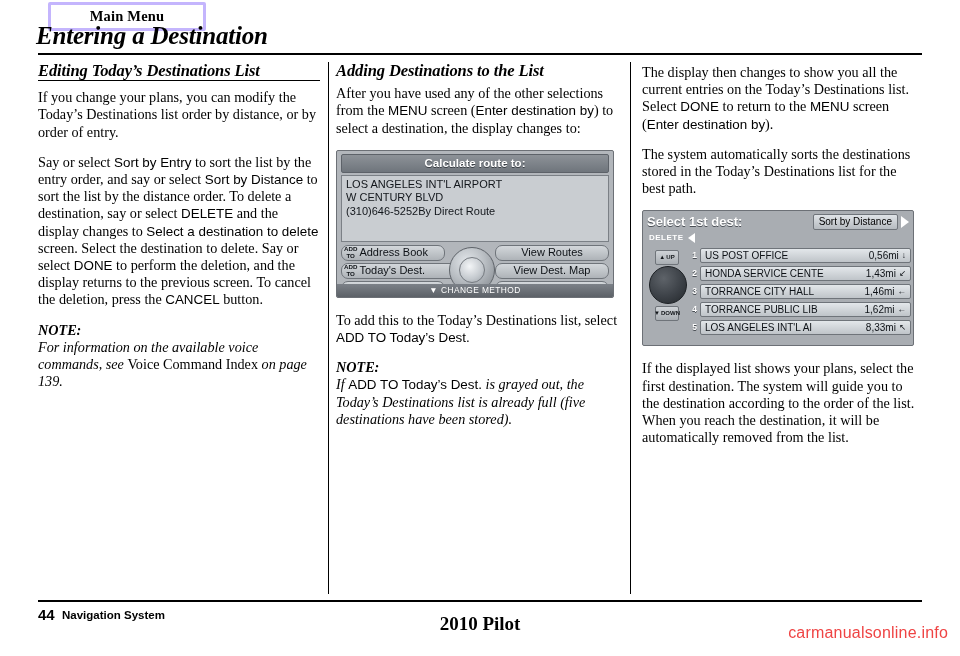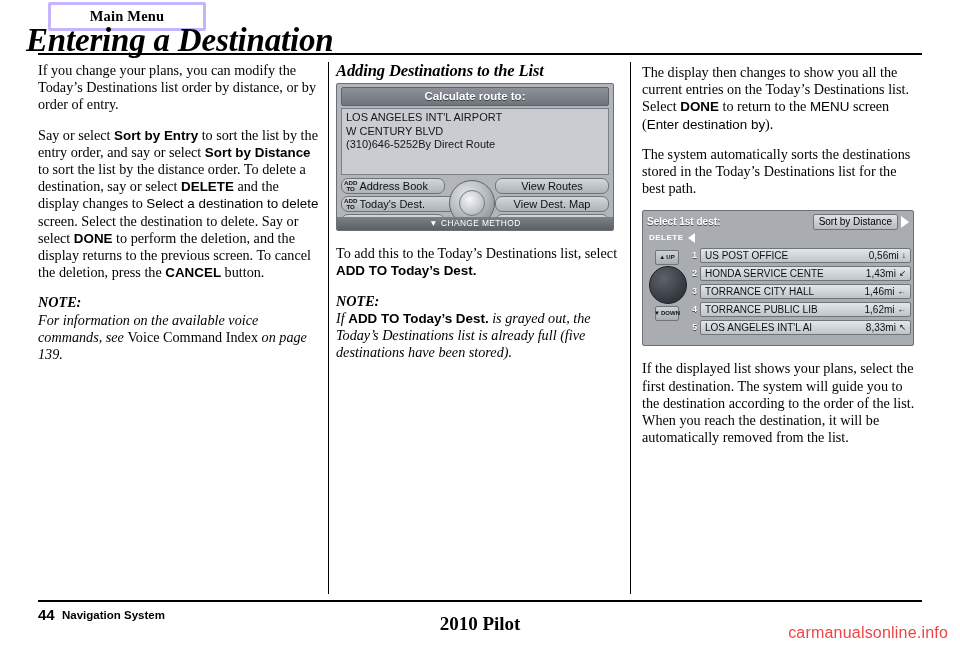--- a/index.html
+++ b/index.html
@@ -29,26 +29,26 @@
     display: flex;
     align-items: center;
     justify-content: center;
     font-family: "Liberation Serif", serif;
     font-weight: bold;
     font-size: 14.5px;
     letter-spacing: 0.2px;
   }
   .page-title {
     position: absolute;
-    left: 26px;
+    left: 36px;
     top: 22px;
     font-family: "Liberation Serif", serif;
     font-weight: bold;
     font-style: italic;
-    font-size: 33px;
+    font-size: 25px;
     letter-spacing: -0.2px;
   }
   .title-rule {
     position: absolute;
     left: 38px;
     top: 53px;
     width: 884px;
     height: 2px;
     background: #000;
   }
@@ -83,21 +83,21 @@
     letter-spacing: -0.1px;
   }
   .sec-head-underline {
     border-bottom: 1.5px solid #000;
     padding-bottom: 1px;
     margin-bottom: 8px;
   }
   p {
     margin: 0 0 13px 0;
   }
-  .b { font-weight: bold; font-family: "Liberation Sans", sans-serif; font-size: 13.4px; }
+  .b { font-weight: normal; font-family: "Liberation Sans", sans-serif; font-size: 13.4px; }
   .sans { font-family: "Liberation Sans", sans-serif; font-size: 13.4px; }
   .note-label {
     font-style: italic;
     font-weight: bold;
     margin: 0;
   }
   .note-body {
     font-style: italic;
     margin: 0 0 12px 0;
   }
@@ -223,21 +223,21 @@
   #screen-select .hdr {
     display: flex;
     align-items: center;
     padding: 3px 4px 0 4px;
     height: 18px;
     box-sizing: border-box;
   }
   #screen-select .hdr-title {
     color: #ffffff;
     font-weight: bold;
-    font-size: 10px;
+    font-size: 13px;
     text-shadow: 0 1px 0 #4a4f55;
   }
   #screen-select .sortbtn {
     margin-left: auto;
     background: linear-gradient(#dfe3e7, #b6bbc0);
     border: 1px solid #6f747a;
     border-radius: 2px;
     font-size: 10px;
     padding: 0 5px;
     height: 14px;
@@ -387,32 +387,34 @@
 <div class="main-menu-tab">
   <span>Main Menu</span>
 </div>
 <div class="page-title">Entering a Destination</div>
 <div class="title-rule"></div>
 
 <div class="vrule v1"></div>
 <div class="vrule v2"></div>
 
 <div class="col col1">
+  <div class="sec-head sec-head-underline">Editing Today’s Destinations List</div>
 
   <p><span>If you change your plans, you can modify the Today’s Destinations list order by distance, or by order of entry.</span></p>
 
   <p><span>Say or select </span><span class="b">Sort by Entry</span><span> to sort the list by the entry order, and say or select </span><span class="b">Sort by Distance</span><span> to sort the list by the distance order. To delete a destination, say or select </span><span class="b">DELETE</span><span> and the display changes to </span><span class="sans">Select a destination to delete</span><span> screen. Select the destination to delete. Say or select </span><span class="b">DONE</span><span> to perform the deletion, and the display returns to the previous screen. To cancel the deletion, press the </span><span class="b">CANCEL</span><span> button.</span></p>
 
   <p class="note-label">NOTE:</p>
   <p class="note-body"><span>For information on the available voice commands, see </span><span style="font-style:normal">Voice Command Index</span><span> on page </span><span>139</span><span>.</span></p>
 </div>
 
 <div class="col col2">
   <div class="sec-head">Adding Destinations to the List</div>
 
+  <p style="margin-top:6px"><span>After you have used any of the other selections from the </span><span class="sans">MENU</span><span> screen (</span><span class="sans">Enter destination by</span><span>) to select a destination, the display changes to:</span></p>
 
   <div class="nav-screen" id="screen-calc">
     <div class="title-bar">Calculate route to:</div>
     <div class="addr-box">
       <div>LOS ANGELES INT'L AIRPORT</div>
       <div>W CENTURY BLVD</div>
       <div class="row-last">
         <span>(310)646-5252</span>
         <span>By Direct Route</span>
       </div>

